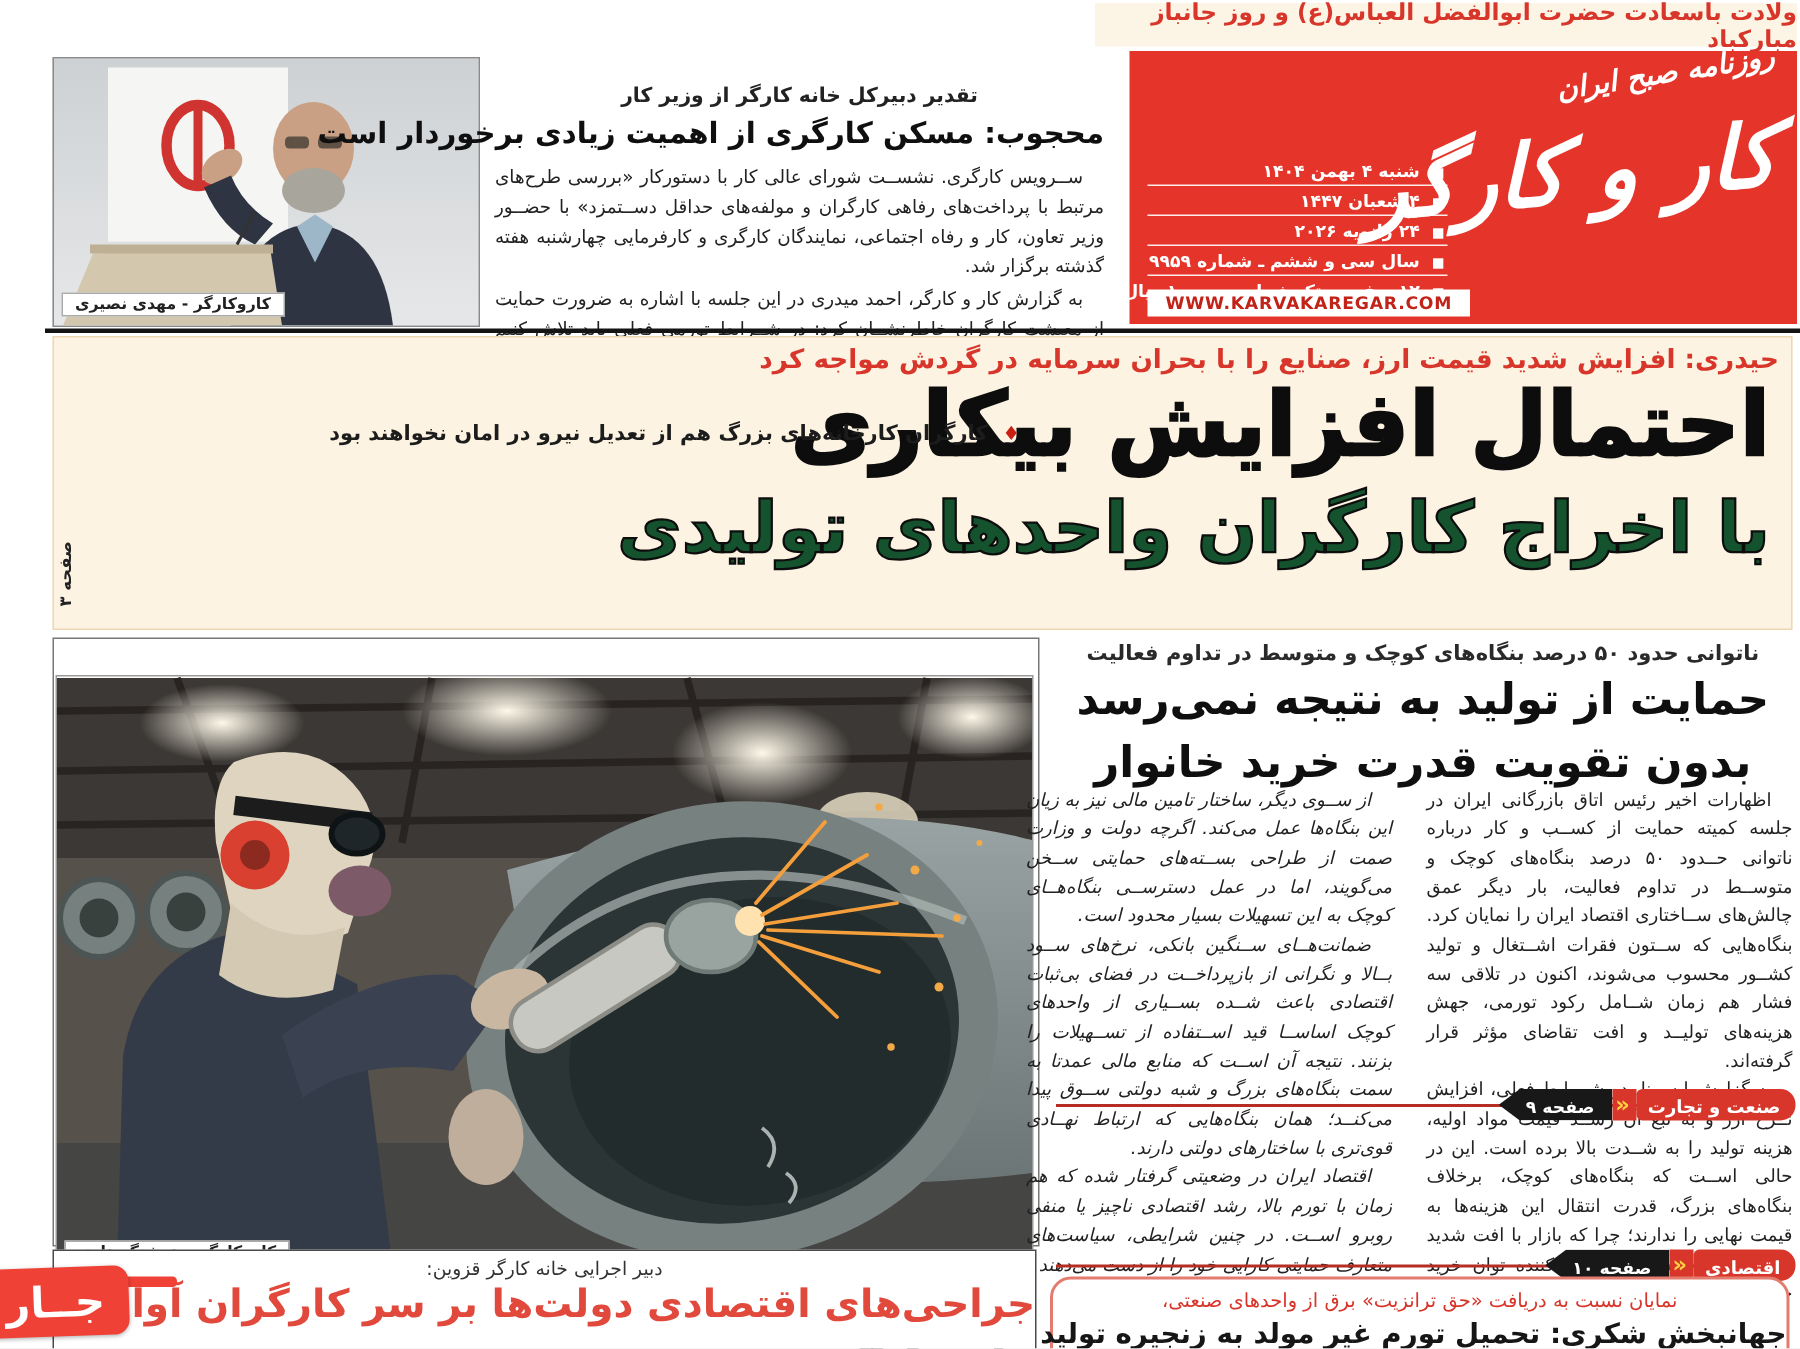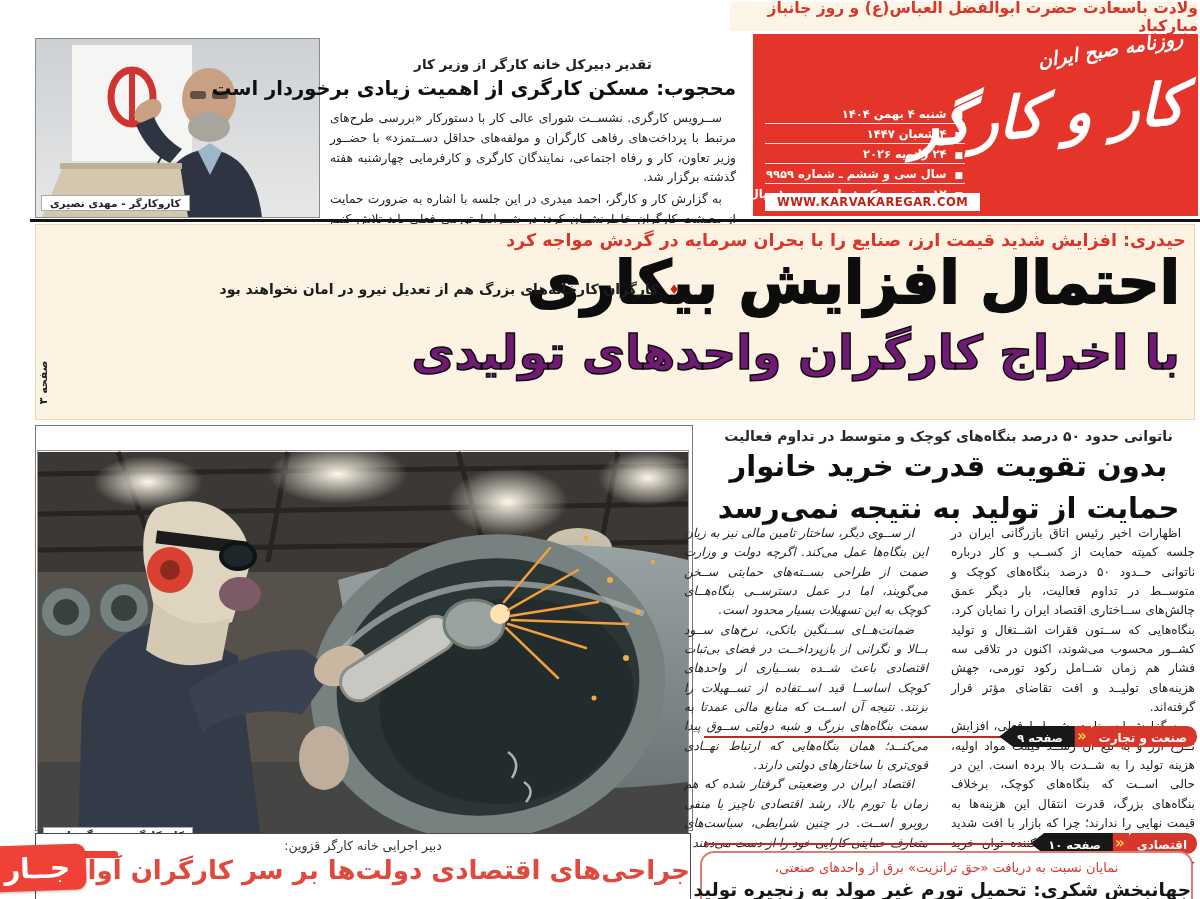--- a/index.html
+++ b/index.html
@@ -41,21 +41,21 @@
   .ts-cont{font-weight:bold;font-size:13px;text-align:left;margin-top:1px;}
   .rule{position:absolute;top:219px;left:30px;right:0;height:2.5px;background:#141414;}
   
   .lead{position:absolute;top:224px;left:35px;width:1160px;height:196px;
     background:#fcf3e2;border:1px solid #f0d7b4;box-sizing:border-box;}
   .lead-kicker{position:absolute;top:5px;right:8px;width:666px;text-align:center;
     color:#d8362b;font-size:17.5px;font-weight:bold;white-space:nowrap;}
   .lead-h1{position:absolute;top:26px;right:14px;font-size:59px;font-weight:bold;
     color:#0d0d0d;-webkit-text-stroke:1.8px #0d0d0d;white-space:nowrap;line-height:1.1;}
   .lead-h2{position:absolute;top:102px;right:14px;font-size:47px;font-weight:bold;
-    color:#701a75;-webkit-text-stroke:1.5px #0d0d0d;white-space:nowrap;line-height:1.1;}
+    color:#14532d;-webkit-text-stroke:1.5px #0d0d0d;white-space:nowrap;line-height:1.1;}
   .lead-bullets{position:absolute;top:56px;right:514px;text-align:right;}
   .lead-bullet{font-size:14px;font-weight:bold;color:#1c1c1c;margin-bottom:10px;white-space:nowrap;}
   .lead-bullet .dm{color:#cc1f14;margin-left:5px;font-size:13px;}
   .page3{position:absolute;left:-14px;bottom:30px;transform:rotate(-90deg);
     font-size:11px;font-weight:bold;color:#222;white-space:nowrap;}
   
   .photo-main{position:absolute;top:425px;left:35px;width:658px;height:406px;
     border:1px solid #777;background:#fff;padding:3px;box-sizing:border-box;}
   .photo-main .inner{width:100%;height:100%;border:1px solid #999;position:relative;overflow:hidden;margin-top:21px;}
   .photo-main svg{display:block;width:100%;height:100%;}
@@ -278,22 +278,22 @@
             <circle cx="615" cy="110" r="2"></circle>
             <circle cx="556" cy="246" r="2.5"></circle>
         </g>
       </svg>
       <div class="credit">کاروکارگر - هوشنگ هادی</div>
     </div>
   </div>
 
   <div class="story2-head">
     <div class="s2-kicker">ناتوانی حدود ۵۰ درصد بنگاه‌های کوچک و متوسط در تداوم فعالیت</div>
+    <div class="s2-h">حمایت از تولید به نتیجه نمی‌رسد</div>
     <div class="s2-h">بدون تقویت قدرت خرید خانوار</div>
-    <div class="s2-h">حمایت از تولید به نتیجه نمی‌رسد</div>
   </div>
 
   <div class="col col-right">
     <p>اظهارات اخیر رئیس اتاق بازرگانی ایران در جلسه کمیته حمایت از کســب و کار درباره ناتوانی حــدود ۵۰ درصد بنگاه‌های کوچک و متوســط در تداوم فعالیت، بار دیگر عمق چالش‌های ســاختاری اقتصاد ایران را نمایان کرد. بنگاه‌هایی که ســتون فقرات اشــتغال و تولید کشــور محسوب می‌شوند، اکنون در تلاقی سه فشار هم زمان شــامل رکود تورمی، جهش هزینه‌های تولیــد و افت تقاضای مؤثر قرار گرفته‌اند.</p>
     <p>به گزارش ایســنا، در شــرایط فعلی، افزایش نــرخ ارز و به تبع آن رشــد قیمت مواد اولیه، هزینه تولید را به شــدت بالا برده است. این در حالی اســت که بنگاه‌های کوچک، برخلاف بنگاه‌های بزرگ، قدرت انتقال این هزینه‌ها به قیمت نهایی را ندارند؛ چرا که بازار با افت شدید تقاضا مواجه اســت و مصرف‌کننده توان خرید خود را از دست داده است.</p>
   </div>
   <div class="col col-left">
     <p>از ســوی دیگر، ساختار تامین مالی نیز به زیان این بنگاه‌ها عمل می‌کند. اگرچه دولت و وزارت صمت از طراحی بســته‌های حمایتی ســخن می‌گویند، اما در عمل دسترســی بنگاه‌هــای کوچک به این تسهیلات بسیار محدود است.</p>
     <p>ضمانت‌هــای ســنگین بانکی، نرخ‌های ســود بــالا و نگرانی از بازپرداخــت در فضای بی‌ثبات اقتصادی باعث شــده بســیاری از واحدهای کوچک اساســا قید اســتفاده از تســهیلات را بزنند. نتیجه آن اســت که منابع مالی عمدتا به سمت بنگاه‌های بزرگ و شبه دولتی ســوق پیدا می‌کنــد؛ همان بنگاه‌هایی که ارتباط نهــادی قوی‌تری با ساختارهای دولتی دارند.</p>
     <p>اقتصاد ایران در وضعیتی گرفتار شده که هم زمان با تورم بالا، رشد اقتصادی ناچیز یا منفی روبرو اســت. در چنین شرایطی، سیاست‌های متعارف حمایتی کارایی خود را از دست می‌دهند.</p>

